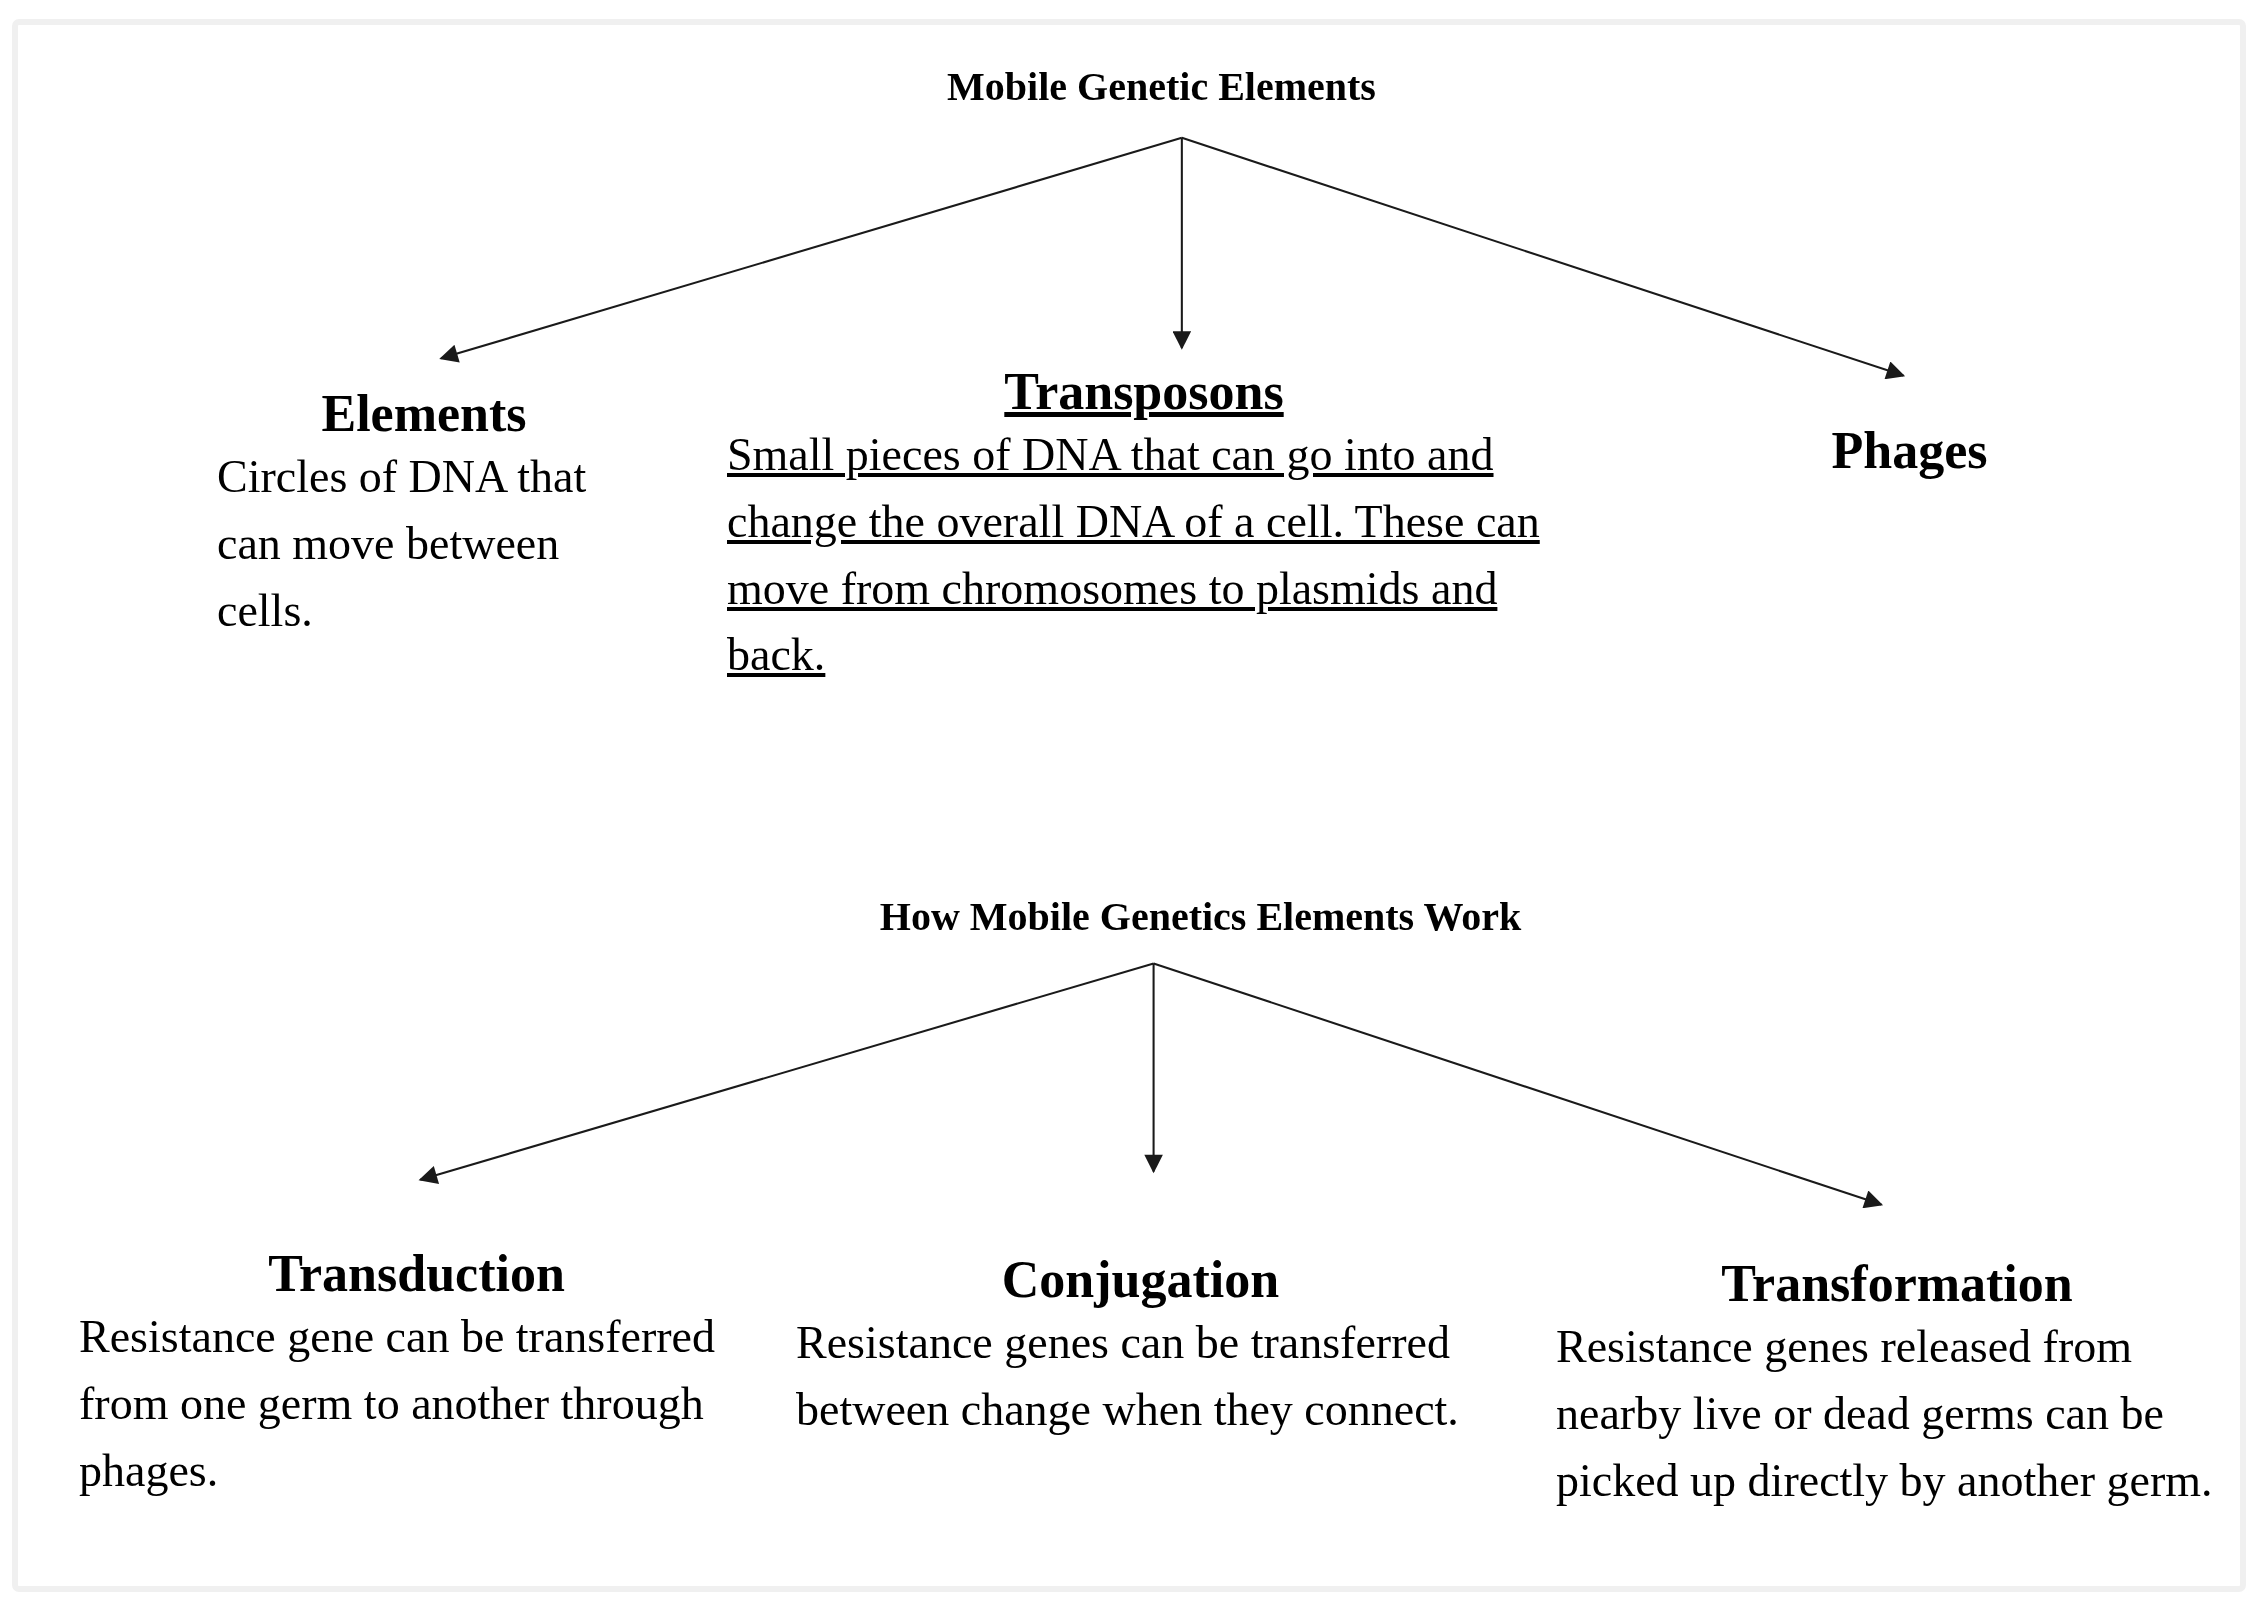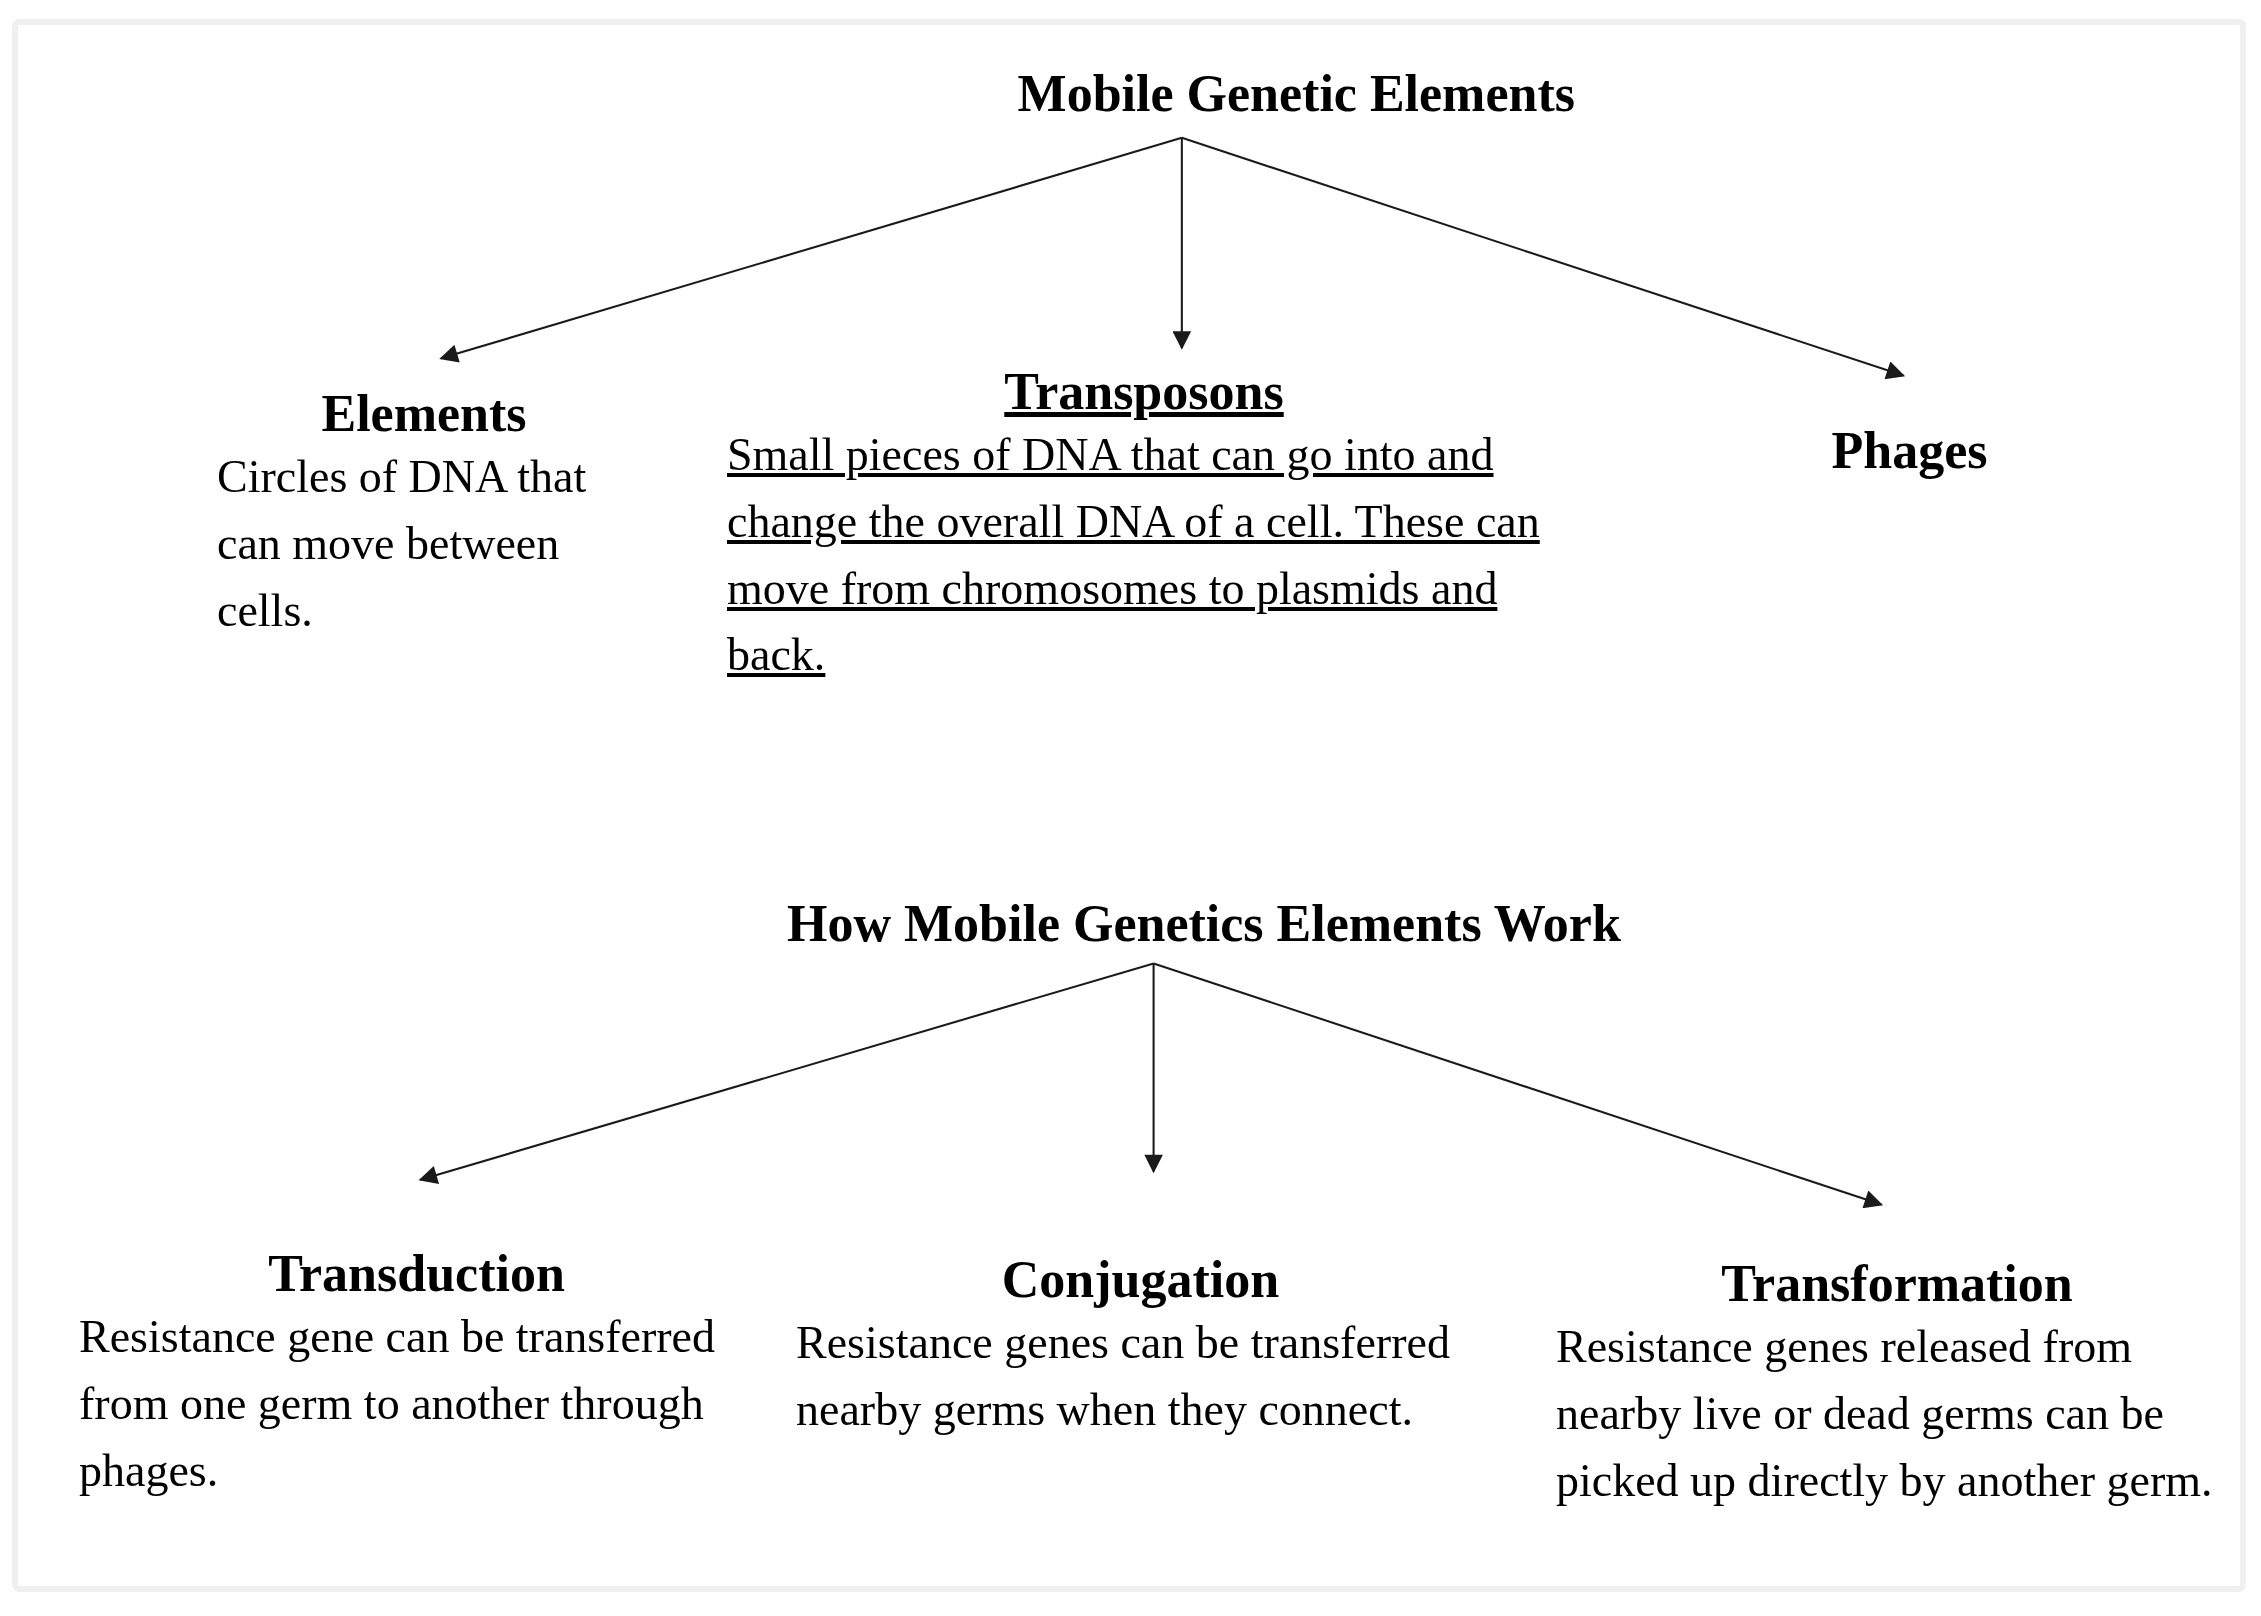--- a/index.html
+++ b/index.html
@@ -36,23 +36,23 @@
   .connectors line {
     stroke: var(--line-color, #1a1a1a);
     stroke-width: 3;
   }
   .connectors .arrowhead {
     fill: var(--line-color, #1a1a1a);
   }
   .tree-title {
     position: absolute;
     width: 827px;
-    text-align: right;
+    text-align: center;
     font-weight: bold;
-    font-size: 52px;
+    font-size: 40px;
     line-height: 1.18;
     white-space: nowrap;
   }
   .tree-title.top    { left: 748px; top: 63px; }
   .tree-title.bottom { left: 787px; top: 893px; }
   .branch {
     position: absolute;
   }
   .branch-heading {
     font-weight: bold;
@@ -112,20 +112,20 @@
 
 <div class="tree-title bottom">How Mobile Genetics Elements Work</div>
 
 <div class="branch b1">
   <div class="branch-heading">Transduction</div>
   <div class="branch-desc">Resistance gene can be transferred from one germ to another through phages.</div>
 </div>
 
 <div class="branch b2">
   <div class="branch-heading">Conjugation</div>
-  <div class="branch-desc">Resistance genes can be transferred nearby germs when they connect.</div>
+  <div class="branch-desc">Resistance genes can be transferred between change when they connect.</div>
 </div>
 
 <div class="branch b3">
   <div class="branch-heading">Transformation</div>
   <div class="branch-desc">Resistance genes released from nearby live or dead germs can be picked up directly by another germ.</div>
 </div>
 
 
 </body></html>

